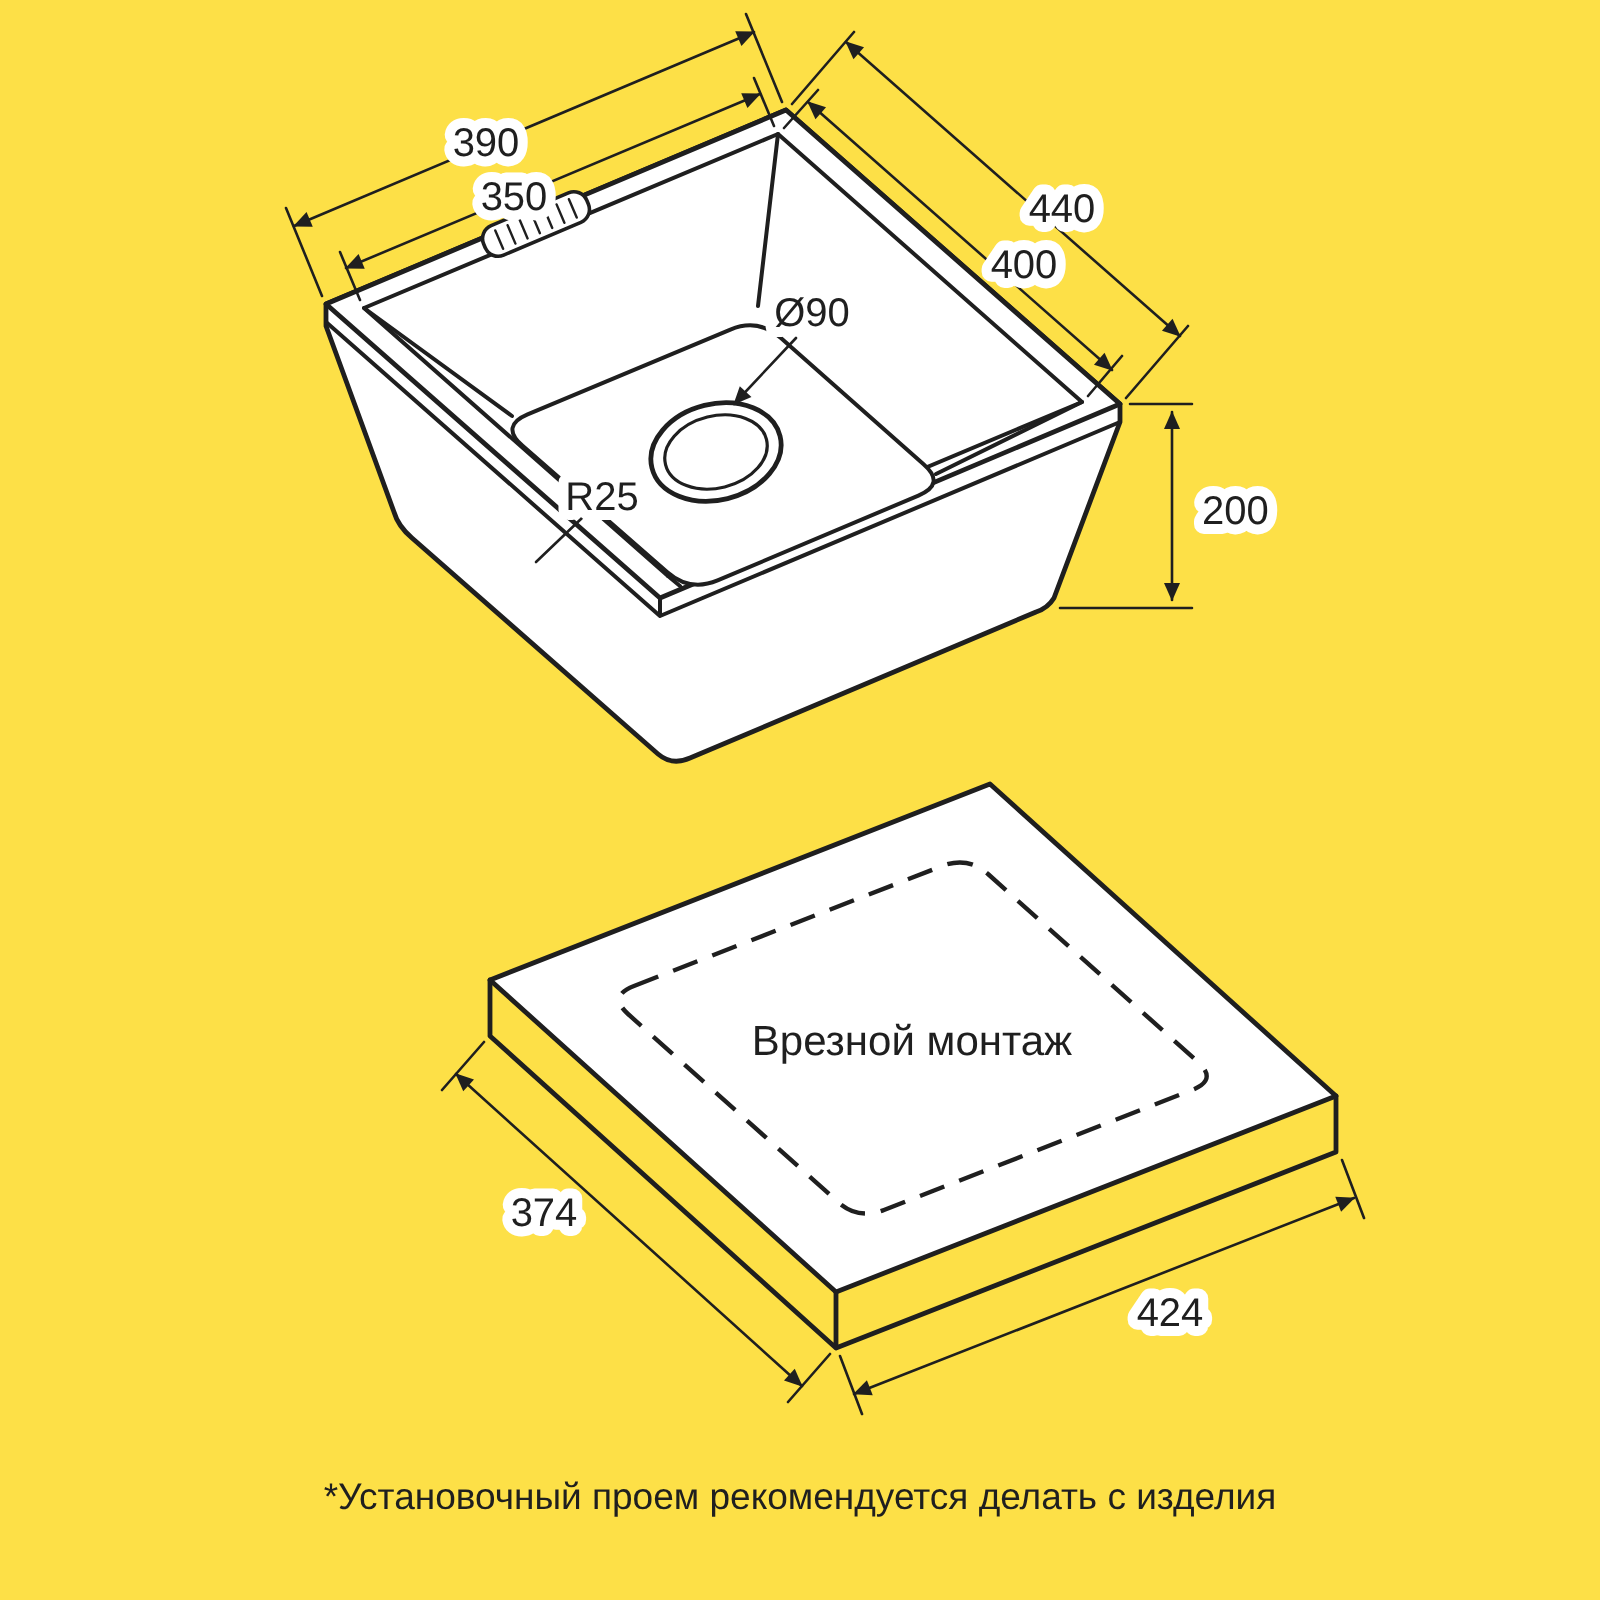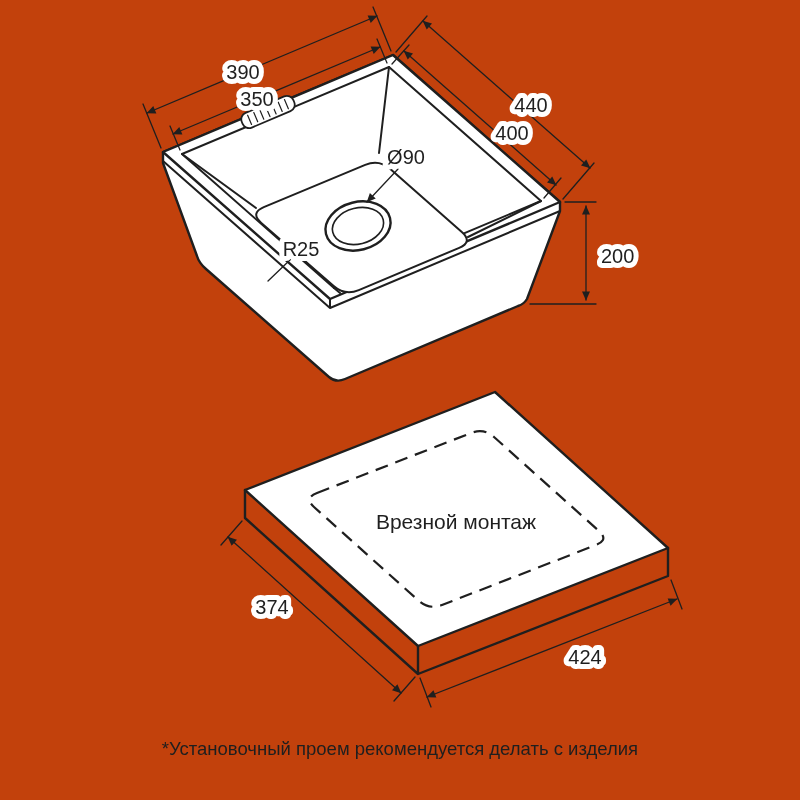--- a/index.html
+++ b/index.html
@@ -1,19 +1,19 @@
 <!DOCTYPE html>
 <html><head>
 <meta charset="utf-8">
 <style>
   html,body{margin:0;padding:0;background:#ffffff;}
   .canvas{
     position:relative;
     width:800px;height:800px;
-    background:#c2410c;
+    background:#fde047;
     font-family:"Liberation Sans", sans-serif;
     overflow:hidden;
   }
   svg{display:block;}
   .ln{stroke:#1f1f1f;fill:none;stroke-linecap:round;stroke-linejoin:round;}
   .outline{stroke-width:2.4;}
   .inner{stroke-width:2;}
   .dim{stroke-width:1.3;}
   .dash{stroke-width:2.2;stroke-dasharray:13 8;stroke-linecap:butt;}
   .facefill{fill:#ffffff;}

